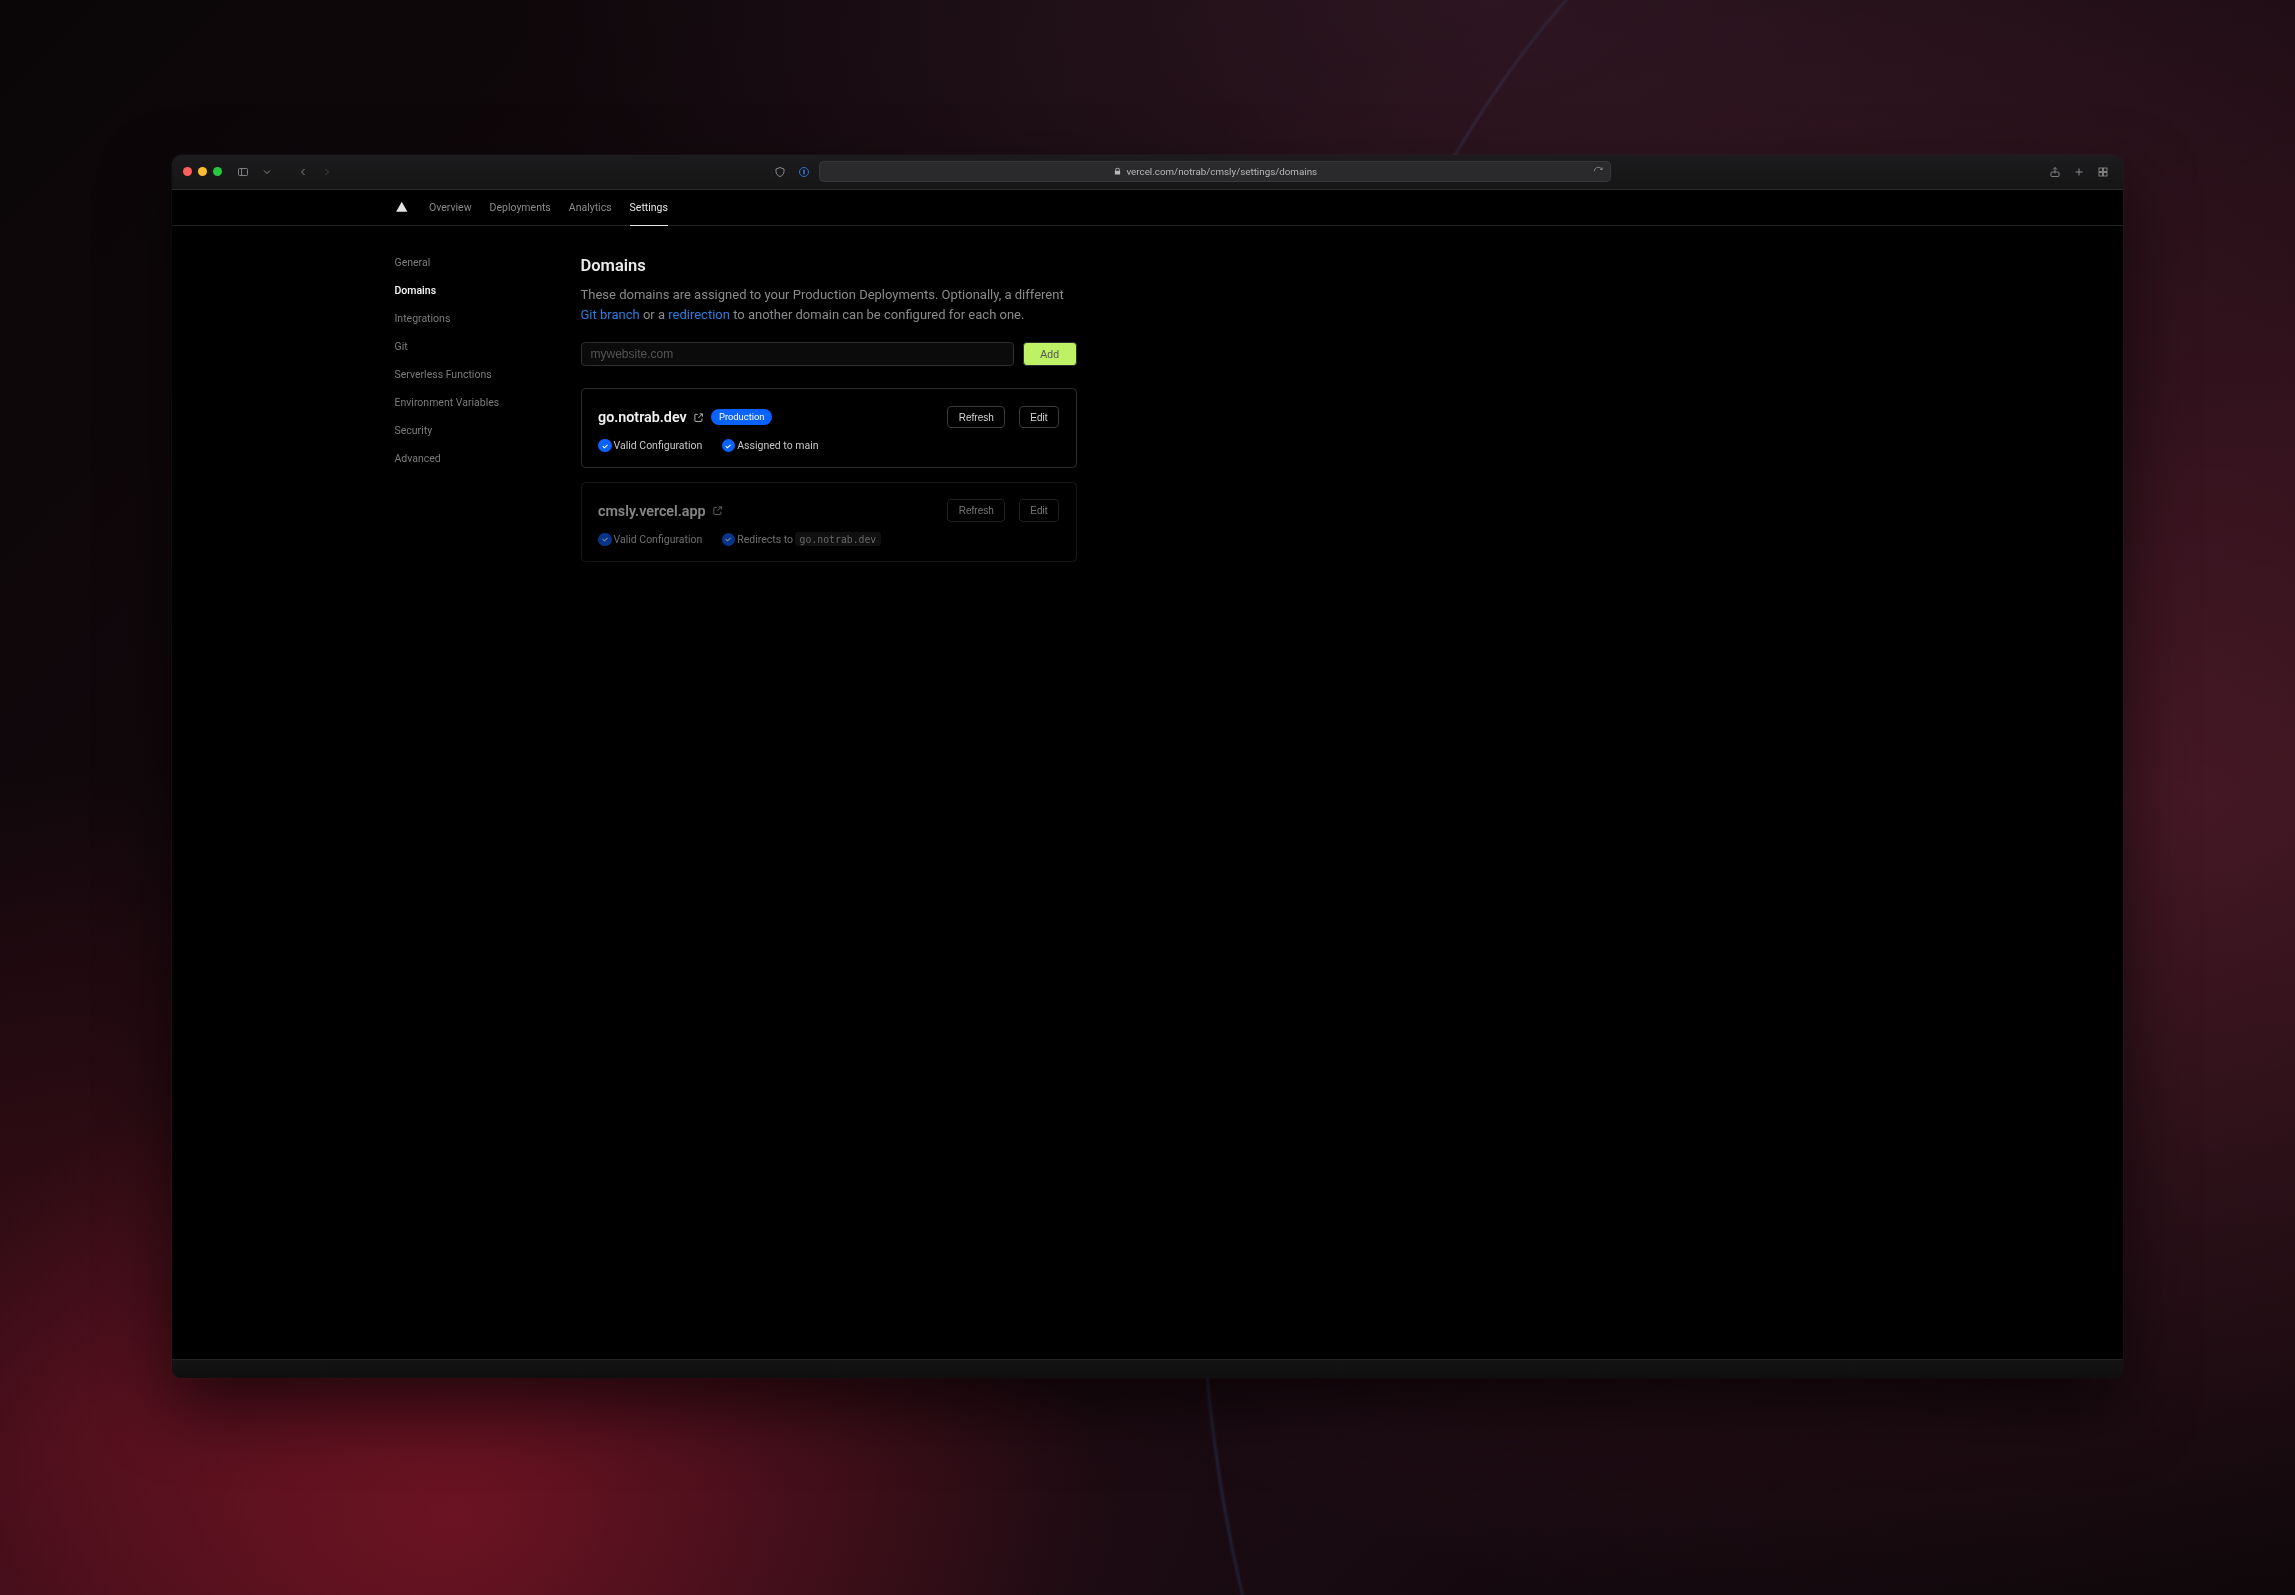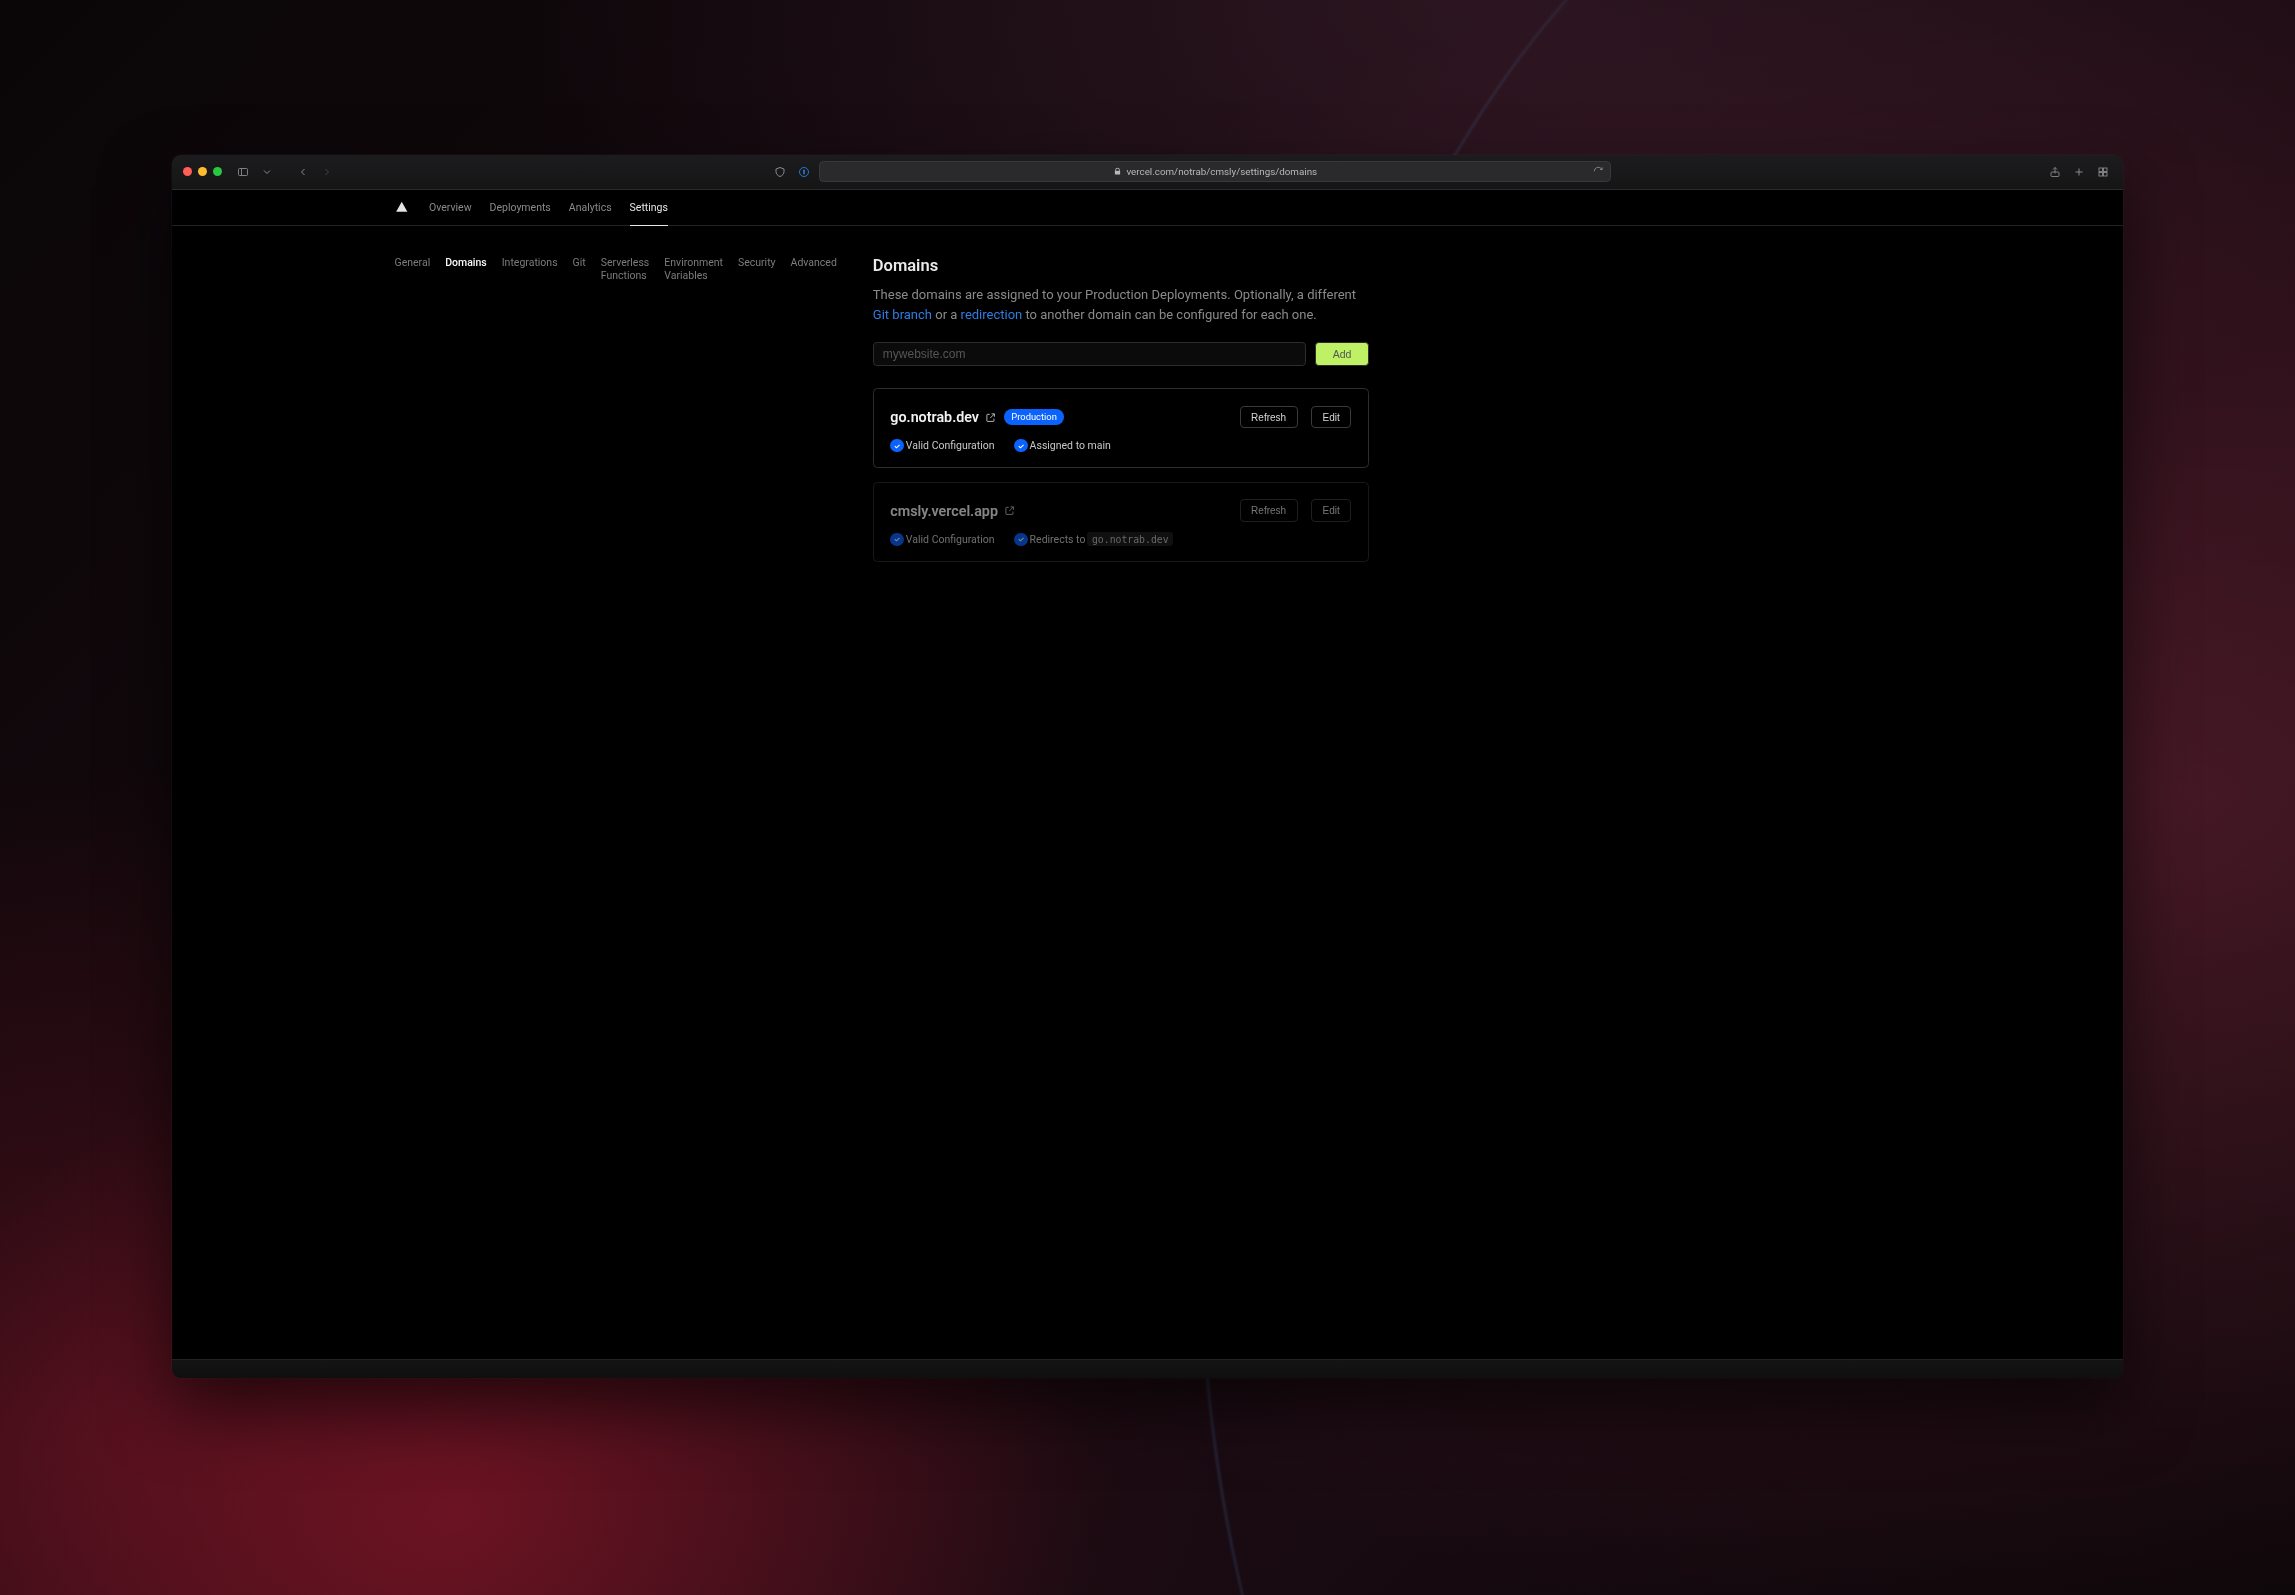--- a/index.html
+++ b/index.html
@@ -144,21 +144,21 @@
 
   .content {
     display: flex;
     padding: 30px 11.4% 42px;
     gap: 36px;
   }
 
   .sidenav {
     flex: 0 0 150px;
     display: flex;
-    flex-direction: row;
+    flex-direction: column;
     gap: 15px;
   }
   .sidenav a {
     color: #7c7c7e;
     font-size: 10.5px;
   }
   .sidenav a.active { color: #fafafa; font-weight: 500; }
 
   .main { flex: 1; max-width: 496px; }
   .main h2 {

